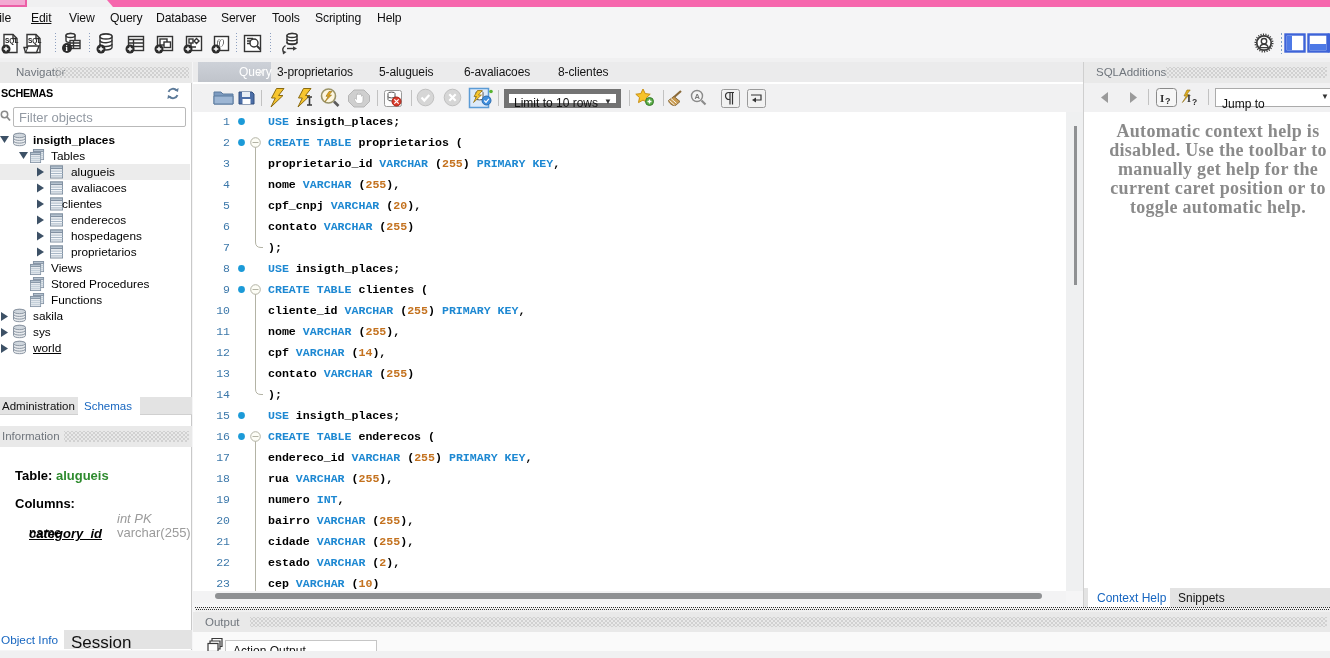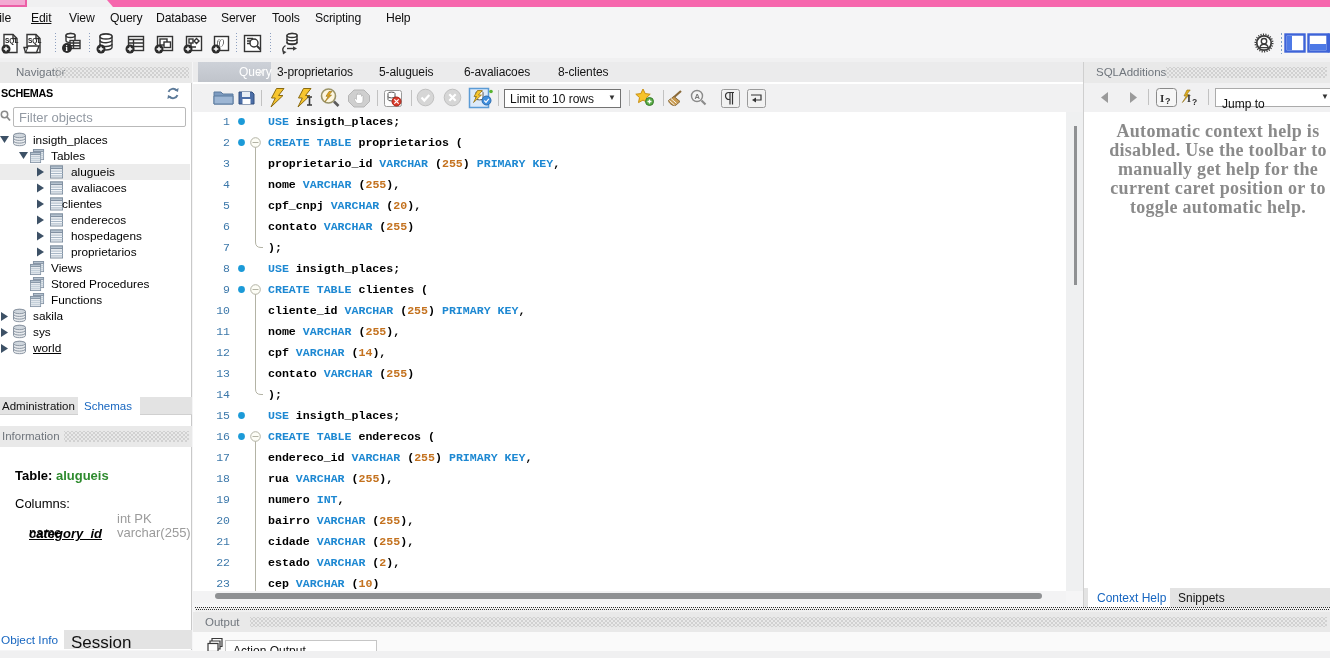--- a/index.html
+++ b/index.html
@@ -23,21 +23,21 @@
 
 <div class="abs" style="left:0;top:7px;width:1330px;height:23px;background:#f5f5f6;font-size:12.2px;letter-spacing:-0.15px;color:#101010;">
   <span class="abs" style="left:-8px;top:4px;">File</span>
   <span class="abs" style="left:31px;top:4px;text-decoration:underline;">Edit</span>
   <span class="abs" style="left:69px;top:4px;">View</span>
   <span class="abs" style="left:110px;top:4px;">Query</span>
   <span class="abs" style="left:156px;top:4px;">Database</span>
   <span class="abs" style="left:221px;top:4px;">Server</span>
   <span class="abs" style="left:272px;top:4px;">Tools</span>
   <span class="abs" style="left:315px;top:4px;">Scripting</span>
-  <span class="abs" style="left:386px;top:4px;">Help</span>
+  <span class="abs" style="left:377px;top:4px;">Help</span>
 </div>
 
 <div id="maintb" class="abs" style="left:0;top:30px;width:1330px;height:28px;background:#f5f5f6;">
 <svg class="abs" style="left:0;top:2px;" width="310" height="24" viewBox="0 0 310 24">
  <g stroke="#343434" fill="none" stroke-width="1.4">
 
   <path d="M4 2.5 h9 l4 4 v14 h-13 z" fill="#fff"></path>
         <path d="M13 2.5 v4 h4"></path>
   <text x="5" y="10.5" font-size="6.5" font-weight="bold" font-family="Liberation Sans" fill="#222" stroke="none">SQL</text>
   <circle cx="6" cy="17" r="4.5" fill="#2b2b2b" stroke="none"></circle>
@@ -178,21 +178,21 @@
 <use href="#tbls" x="30" y="129"></use>
 <use href="#tbls" x="30" y="145"></use>
 <use href="#tbls" x="30" y="161"></use>
 <use href="#tri-e" x="1" y="180"></use>
       <use href="#db" x="13" y="177"></use>
 <use href="#tri-e" x="1" y="196"></use>
       <use href="#db" x="13" y="193"></use>
 <use href="#tri-e" x="1" y="212"></use>
       <use href="#db" x="13" y="209"></use>
 </svg>
-<div class="abs" style="left:33px;top:1px;font-weight:normal;">insigth_places</div>
+<div class="abs" style="left:33px;top:1px;font-weight:bold;">insigth_places</div>
 <div class="abs" style="left:51px;top:17px;">Tables</div>
 <div class="abs" style="left:71px;top:33px;">alugueis</div>
 <div class="abs" style="left:71px;top:49px;">avaliacoes</div>
 <div class="abs" style="left:62px;top:65px;">clientes</div>
 <div class="abs" style="left:71px;top:81px;">enderecos</div>
 <div class="abs" style="left:71px;top:97px;">hospedagens</div>
 <div class="abs" style="left:71px;top:113px;">proprietarios</div>
 <div class="abs" style="left:51px;top:129px;">Views</div>
 <div class="abs" style="left:51px;top:145px;">Stored Procedures</div>
 <div class="abs" style="left:51px;top:161px;">Functions</div>
@@ -202,23 +202,23 @@
 </div>
 
 <div class="abs" style="left:0;top:397px;width:192px;height:18px;background:#e3e3e3;border-bottom:1px solid #d0d0d0;"></div>
 <div class="abs" style="left:78px;top:397px;width:62px;height:19px;background:#fff;"></div>
 <div class="abs" style="left:2px;top:400px;font-size:11.5px;color:#111;">Administration</div>
 <div class="abs" style="left:84px;top:400px;font-size:11.5px;color:#1766c0;">Schemas</div>
 
 <div class="abs phead" style="left:0;top:426px;width:192px;height:21px;line-height:21px;"><span style="padding-left:2px;">Information</span><span class="hpat hatch" style="left:64px;"></span></div>
 
 <div class="abs" style="left:15px;top:468px;font-size:13px;font-weight:bold;">Table: <span style="color:#2e8b2e;">alugueis</span></div>
-<div class="abs" style="left:15px;top:496px;font-size:13px;font-weight:normal;">Columns:</div>
+<div class="abs" style="left:15px;top:496px;font-size:13px;font-weight:bold;">Columns:</div>
 <div class="abs" style="left:29px;top:526px;font-size:13px;font-weight:bold;text-decoration:underline;font-style:italic;">category_id</div>
-<div class="abs" style="left:117px;top:511px;font-size:13px;color:#9b9b9b;">int PK</div>
+<div class="abs" style="left:117px;top:511px;font-size:13px;color:#9b9b9b;font-style:italic;">int PK</div>
 <div class="abs" style="left:29px;top:525px;font-size:13px;">name</div>
 <div class="abs" style="left:117px;top:525px;font-size:13px;color:#9b9b9b;">varchar(255)</div>
 
 <div class="abs" style="left:0;top:630px;width:192px;height:19px;background:#e3e3e3;"></div>
 <div class="abs" style="left:0;top:630px;width:64px;height:19px;background:#fff;"></div>
 <div class="abs" style="left:1px;top:633px;font-size:11.8px;color:#1766c0;">Object Info</div>
 <div class="abs" style="left:71px;top:633px;font-size:17px;color:#111;">Session</div>
 
 <div class="abs" style="left:193px;top:62px;width:891px;height:20px;background:#ebebec;"></div>
 <div class="abs" style="left:198px;top:62px;width:73px;height:20px;background:linear-gradient(#cdd1d8,#c0c4cb);color:#fff;font-size:12px;line-height:20px;">
@@ -268,21 +268,21 @@
   <path d="M283 8.5 a3.5 1.4 0 0 1 7 0 v6 a3.5 1.4 0 0 1 -7 0 z" fill="#fff" stroke="#555" stroke-width="1"></path>
   <path d="M284.5 6.5 l-3.5 6 h2.5 l-3 6 8-7.5 h-3 l3.8-4.5 z" fill="#f7c52e" stroke="#8a6a10" stroke-width="0.7"></path>
   <circle cx="298" cy="7.5" r="1.8" fill="#59b330" stroke="none"></circle>
   <circle cx="293.5" cy="16.5" r="4.5" fill="#3f8edd" stroke="#2a6cb0"></circle>
   <path d="M291.3 16.5 l1.7 1.8 2.8-3.4" stroke="#fff" stroke-width="1.2" fill="none"></path>
 </svg>
 <span class="esep" style="left:68px;"></span>
 <span class="esep" style="left:184px;"></span>
 <span class="esep" style="left:218px;"></span>
 <span class="esep" style="left:305px;"></span>
-<div class="abs" style="left:311px;top:5px;width:117px;height:19px;background:#fff;border:1px solid #737373;font-size:12px;color:#111;">
+<div class="abs" style="left:311px;top:5px;width:117px;height:19px;background:#fff;border:5px solid #737373;font-size:12px;color:#111;">
       <span style="position:absolute;left:5px;top:2px;white-space:nowrap;">Limit to 10 rows</span>
       <span style="position:absolute;right:4px;top:3px;font-size:8px;color:#333;">▼</span>
     </div>
 <span class="esep" style="left:436px;"></span>
 <svg class="abs" style="left:440px;top:0;" width="140" height="28" viewBox="0 0 140 28">
 
   <path d="M10 5 l2.2 4.6 5 .6 -3.7 3.4 1 5 -4.5-2.5 -4.5 2.5 1-5 -3.7-3.4 5-.6 z" fill="#f7c32a" stroke="#c98f12"></path>
   <circle cx="16.5" cy="17.5" r="4" fill="#57ab45" stroke="#3a7c2c"></circle>
       <path d="M14.5 17.5 h4 M16.5 15.5 v4" stroke="#fff" stroke-width="1.3"></path>
 

